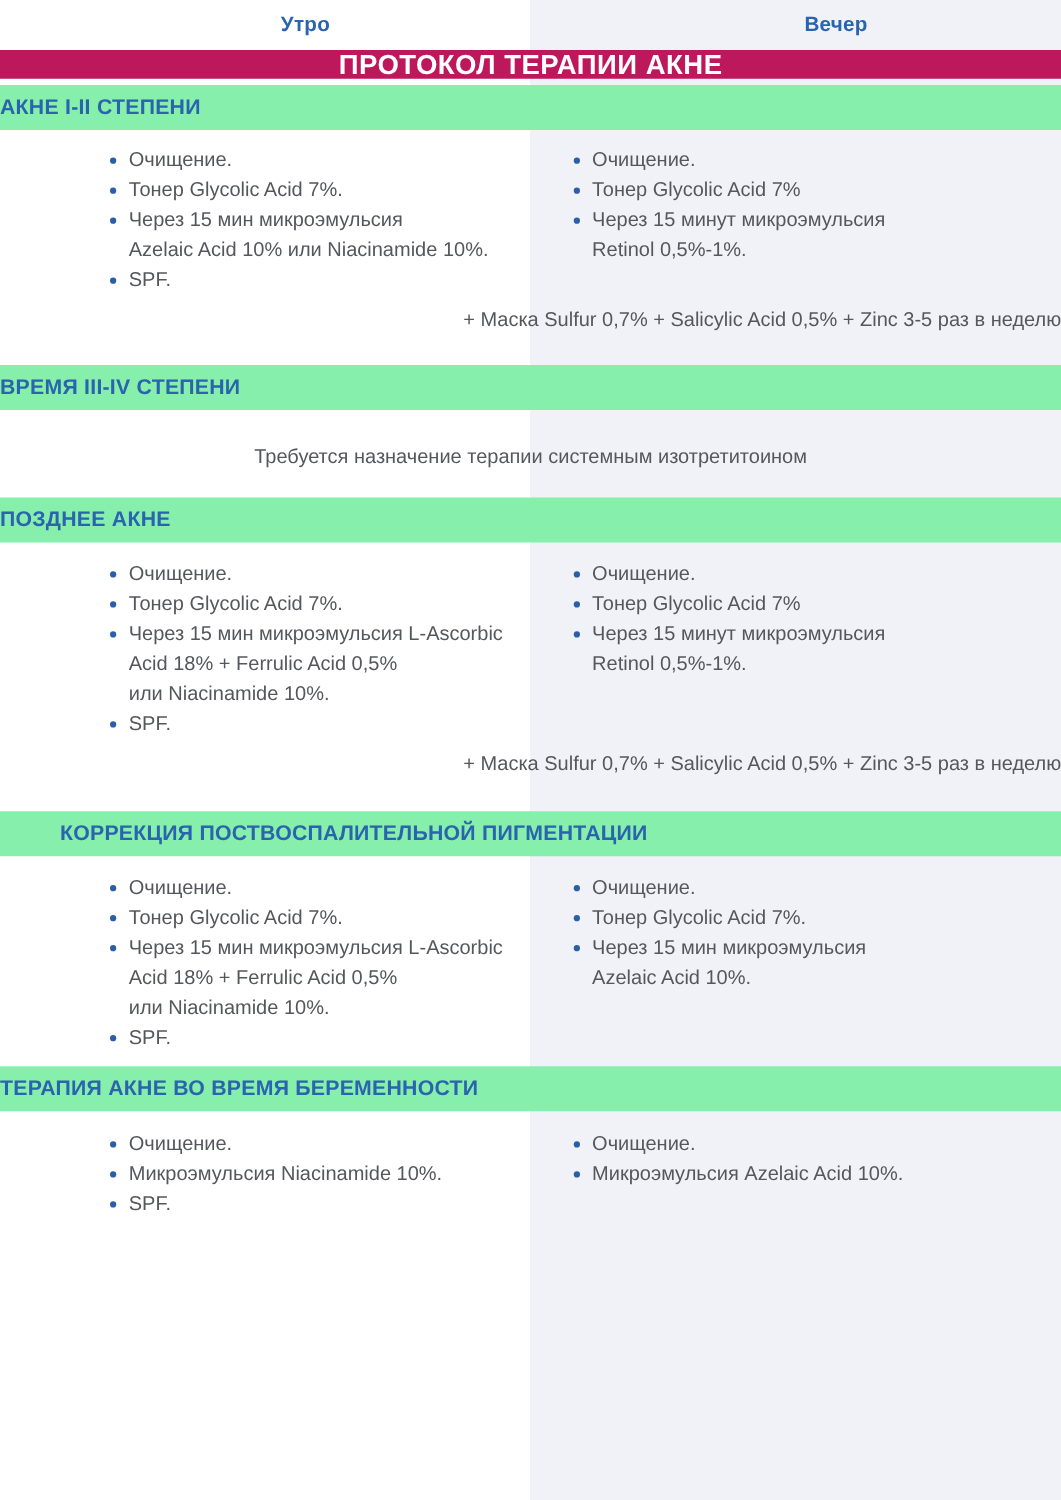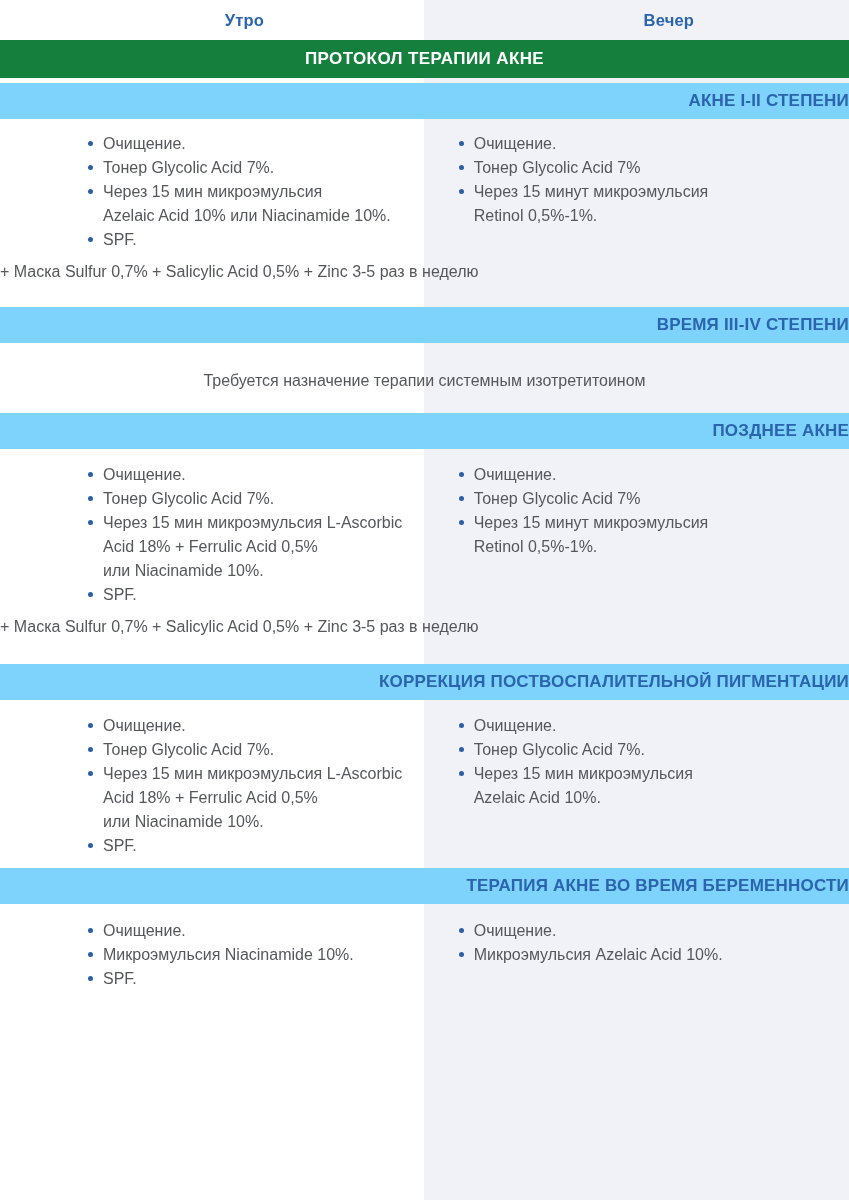--- a/index.html
+++ b/index.html
@@ -20,29 +20,29 @@
 
   .col-headers { display:flex; height:40px; align-items:center; }
   .col-header {
     text-align:center; color:#2a64ae; font-weight:bold;
     font-size:16.5px; letter-spacing:.2px;margin-left:39px;
   }
   .col-header.left  { width:424px; }
   .col-header.right { width:372px; }
 
   .title-banner {
-    height:38px; background:#15803d;
+    height:23px; background:#be185d;
     display:flex; align-items:center; justify-content:center;
-    color:#ffffff; font-weight:bold; font-size:17px;
+    color:#ffffff; font-weight:bold; font-size:22px;
     letter-spacing:.4px; margin-bottom:5px;
   }
 
   .section-banner {
-    height:36px; background:#7dd3fc;
-    display:flex; align-items:center; justify-content:flex-end;
+    height:36px; background:#86efac;
+    display:flex; align-items:center; justify-content:flex-start;
     color:#2a64ae; font-weight:bold; font-size:17px;
     letter-spacing:.2px;
   }
   .mt23 { margin-top:23px; }
   .mt20 { margin-top:20px; }
   .mt25 { margin-top:25px;padding-left:48px; }
   .mt10 { margin-top:10px; }
 
   .cols { display:flex; padding-top:13px;margin-left:28px; }
   .cols.pt14 { padding-top:14px; }
@@ -51,21 +51,21 @@
   .col-right { width:425px; box-sizing:border-box; padding-left:18px; padding-right:10px; }
 
   ul.list { margin:0; padding:0; list-style:none; font-size:16px; line-height:24px; color:#55575c; }
   ul.list li { position:relative; padding-left:17px; white-space:pre-line; }
   ul.list li::before {
     content:""; position:absolute; left:2px; top:9px;
     width:5px; height:5px; border-radius:50%; background:#2a5fa8;
   }
 
   .footnote {
-    margin:8px 0 0; text-align:left;
+    margin:8px 0 0; text-align:right;
     font-size:16px; line-height:24px; color:#55575c;
   }
   .note {
     margin:26px 0 16px; text-align:center;
     font-size:16px; line-height:24px; color:#55575c;
   }
 </style>
 </head>
 <body>
 

